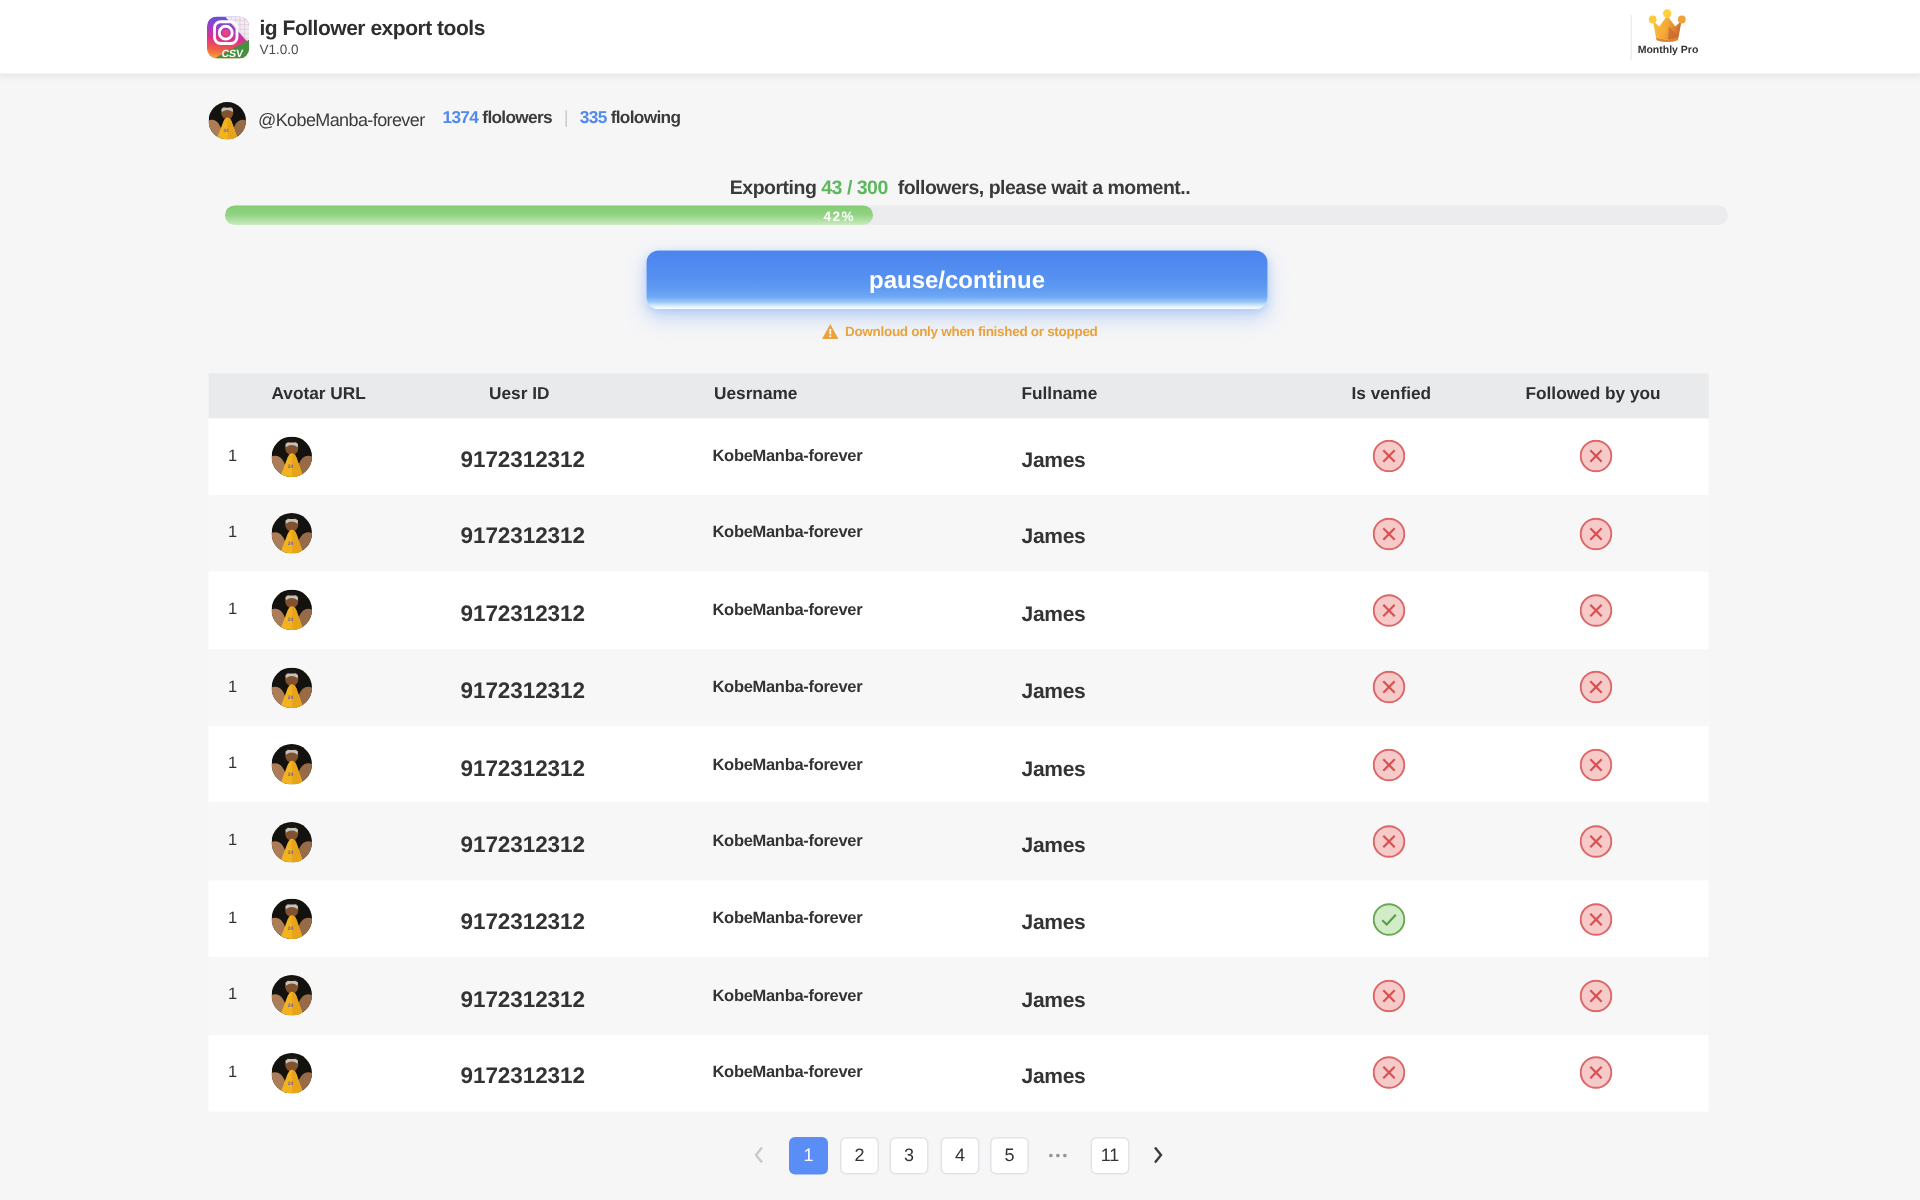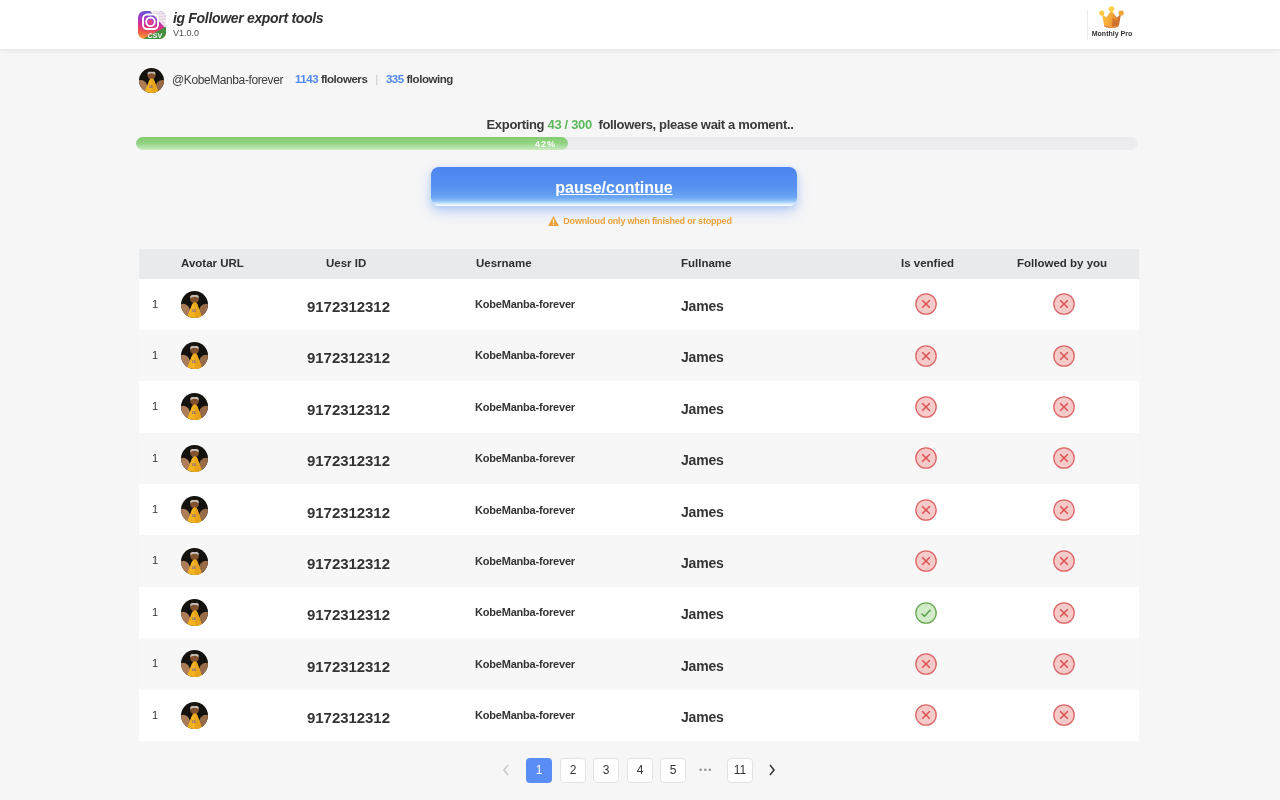--- a/index.html
+++ b/index.html
@@ -13,27 +13,27 @@
 #navdiv { left:1087px; top:10px; width:1px; height:30px; background:#ededf0; }
 #monthly { left:1082px; top:29.5px; width:60px; font-size:7px; font-weight:bold; color:#333; text-align:center; }
 
 #uname { left:172px; top:73px; font-size:12px; letter-spacing:-0.4px; color:#3c3c3c; }
 #ustats { left:295px; top:72.5px; font-size:11.5px; letter-spacing:-0.45px; font-weight:bold; color:#3b3b3b; }
 #ustats .num { color:#5189ef; }
 #ustats .sep { color:#c8c8cc; font-weight:normal; padding:0 8px; }
 
 #expline { left:0; top:117px; width:1280px; text-align:center; font-size:13px; letter-spacing:-0.33px; font-weight:bold; color:#3a3a3a; }
 #expline .grn { color:#5cb85c; }
-#track { left:136px; top:136.5px; width:1002px; height:13.5px; border-radius:7px; background:#ececee; }
+#track { left:150px; top:136.5px; width:1002px; height:13.5px; border-radius:7px; background:#ececee; }
 #fill { left:0; top:0; width:432px; height:13.5px; border-radius:7px; background:linear-gradient(180deg,#84cd74 0%,#8fd280 45%,#b4e2a8 80%,#cdebc2 100%); }
 #pct { position:absolute; right:12px; top:2.5px; font-size:9px; font-weight:bold; color:#fff; letter-spacing:1px; }
 
-#btn { left:431px; top:167px; width:366px; height:39px; border-radius:8px; text-align:center; color:#fff; font-size:16px; font-weight:bold; letter-spacing:0px; line-height:41px;
+#btn { left:431px; top:167px; width:414px; height:39px; border-radius:8px; text-align:center; color:#fff; font-size:16px; font-weight:bold; letter-spacing:0px; line-height:41px;
  background:linear-gradient(180deg,#4c84ef 0%,#5590f1 45%,#5d98f2 62%,#6ca7f4 78%,#92c2f7 87%,#c8e3fb 93%,#eaf4fe 97%,#ffffff 100%);
- box-shadow:0 6px 14px rgba(110,160,245,0.38), 0 2px 6px rgba(110,160,245,0.3);text-decoration:underline; }
+ box-shadow:0 6px 14px rgba(110,160,245,0.38), 0 2px 6px rgba(110,160,245,0.3); }
 
 #warn { left:0; top:216px; width:1280px; text-align:center; font-size:9px; letter-spacing:-0.2px; font-weight:bold; color:#e9a23c; }
 #warn svg { vertical-align:-2px; margin-right:4px; }
 
 #thead { left:139px; top:249px; width:1000px; height:29.5px; background:#e9eaec; font-size:11.5px; font-weight:bold; color:#2f2f2f; }
 #thead span { position:absolute; top:8px;text-align:right; }
 #tbody { left:139px; top:278.5px; width:1000px; }
 .row { position:relative; width:1000px; height:51.4px; background:#fff; }
 .row.even { background:#f7f7f8; }
 .row .idx { position:absolute; left:10px; top:19px; width:12px; text-align:center; font-size:11px; color:#333; }
@@ -85,21 +85,21 @@
             <line x1="13" y1="11.5" x2="28" y2="11.5"></line>
 <line x1="13" y1="14.5" x2="28" y2="14.5"></line>
 </g>
 <polygon points="5,28 28,15.5 28,28" fill="#43903f"></polygon>
 <rect x="5" y="3.5" width="15" height="14.5" rx="4.2" fill="none" stroke="#fff" stroke-width="1.9"></rect>
 <circle cx="12.5" cy="10.8" r="4.3" fill="none" stroke="#fff" stroke-width="1.9"></circle>
 <circle cx="12.5" cy="10.8" r="2.2" fill="#e8447f"></circle>
 <text x="9.5" y="26.8" font-family="Liberation Sans,sans-serif" font-size="7" font-weight="bold" fill="#fff" transform="skewX(-6)" transform-origin="9.5 26.8">CSV</text>
 </g>
 </svg></div>
-  <div class="abs" id="title" style="z-index:6;font-style:italic;">ig Follower export tools</div>
+  <div class="abs" id="title" style="z-index:6;">ig Follower export tools</div>
   <div class="abs" id="version" style="z-index:6;">V1.0.0</div>
   <div class="abs" id="navdiv" style="z-index:6;"></div>
   <div class="abs" id="crown" style="left:1098px; top:5px; z-index:6;">
 <svg width="27" height="24" viewBox="0 0 27 24">
 <defs>
           <linearGradient id="cg" x1="0" y1="0" x2="1" y2="0.25">
 <stop offset="0" stop-color="#fbc33c"></stop>
             <stop offset="0.55" stop-color="#f5a838"></stop>
             <stop offset="1" stop-color="#d06e2e"></stop>
 </linearGradient>
@@ -128,21 +128,21 @@
 <ellipse cx="37" cy="41" rx="7" ry="7" fill="#2b2622"></ellipse>
 <ellipse cx="20" cy="11" rx="6.5" ry="7.5" fill="#82512e"></ellipse>
 <path d="M8.5 40 L16 20.5 Q20 12.5 24.5 20.5 L31.5 40 Z" fill="#f2b31f"></path>
 <path d="M20 18 Q23 15.5 24.5 20.5 L31.5 40 L20.5 40 Z" fill="#e7a41b"></path>
 <path d="M13.8 7.4 Q20 2.8 26.2 7.4 L25.8 10.6 Q20 6.4 14.2 10.6 Z" fill="#c5c1bc"></path>
 <ellipse cx="20" cy="3.8" rx="5.4" ry="2.2" fill="#191611"></ellipse>
 <text x="16" y="31.5" font-size="5" font-weight="bold" fill="#6a5aaf" opacity="0.9">24</text>
 </g>
 </svg></div>
   <div class="abs" id="uname">@KobeManba-forever</div>
-  <div class="abs" id="ustats"><span class="num">1143</span> flolowers<span class="sep">|</span><span class="num">335</span> flolowing</div>
+  <div class="abs" id="ustats"><span class="num">1374</span> flolowers<span class="sep">|</span><span class="num">335</span> flolowing</div>
 
   <div class="abs" id="expline">Exporting <span class="grn">43 / 300</span>&nbsp; followers, please wait a moment..</div>
   <div class="abs" id="track">
       <div class="abs" id="fill">
         <span id="pct">42%</span>
       </div>
     </div>
 
   <div class="abs" id="btn">pause/continue</div>
   <div class="abs" id="warn"><svg width="11" height="10" viewBox="0 0 12 11">

